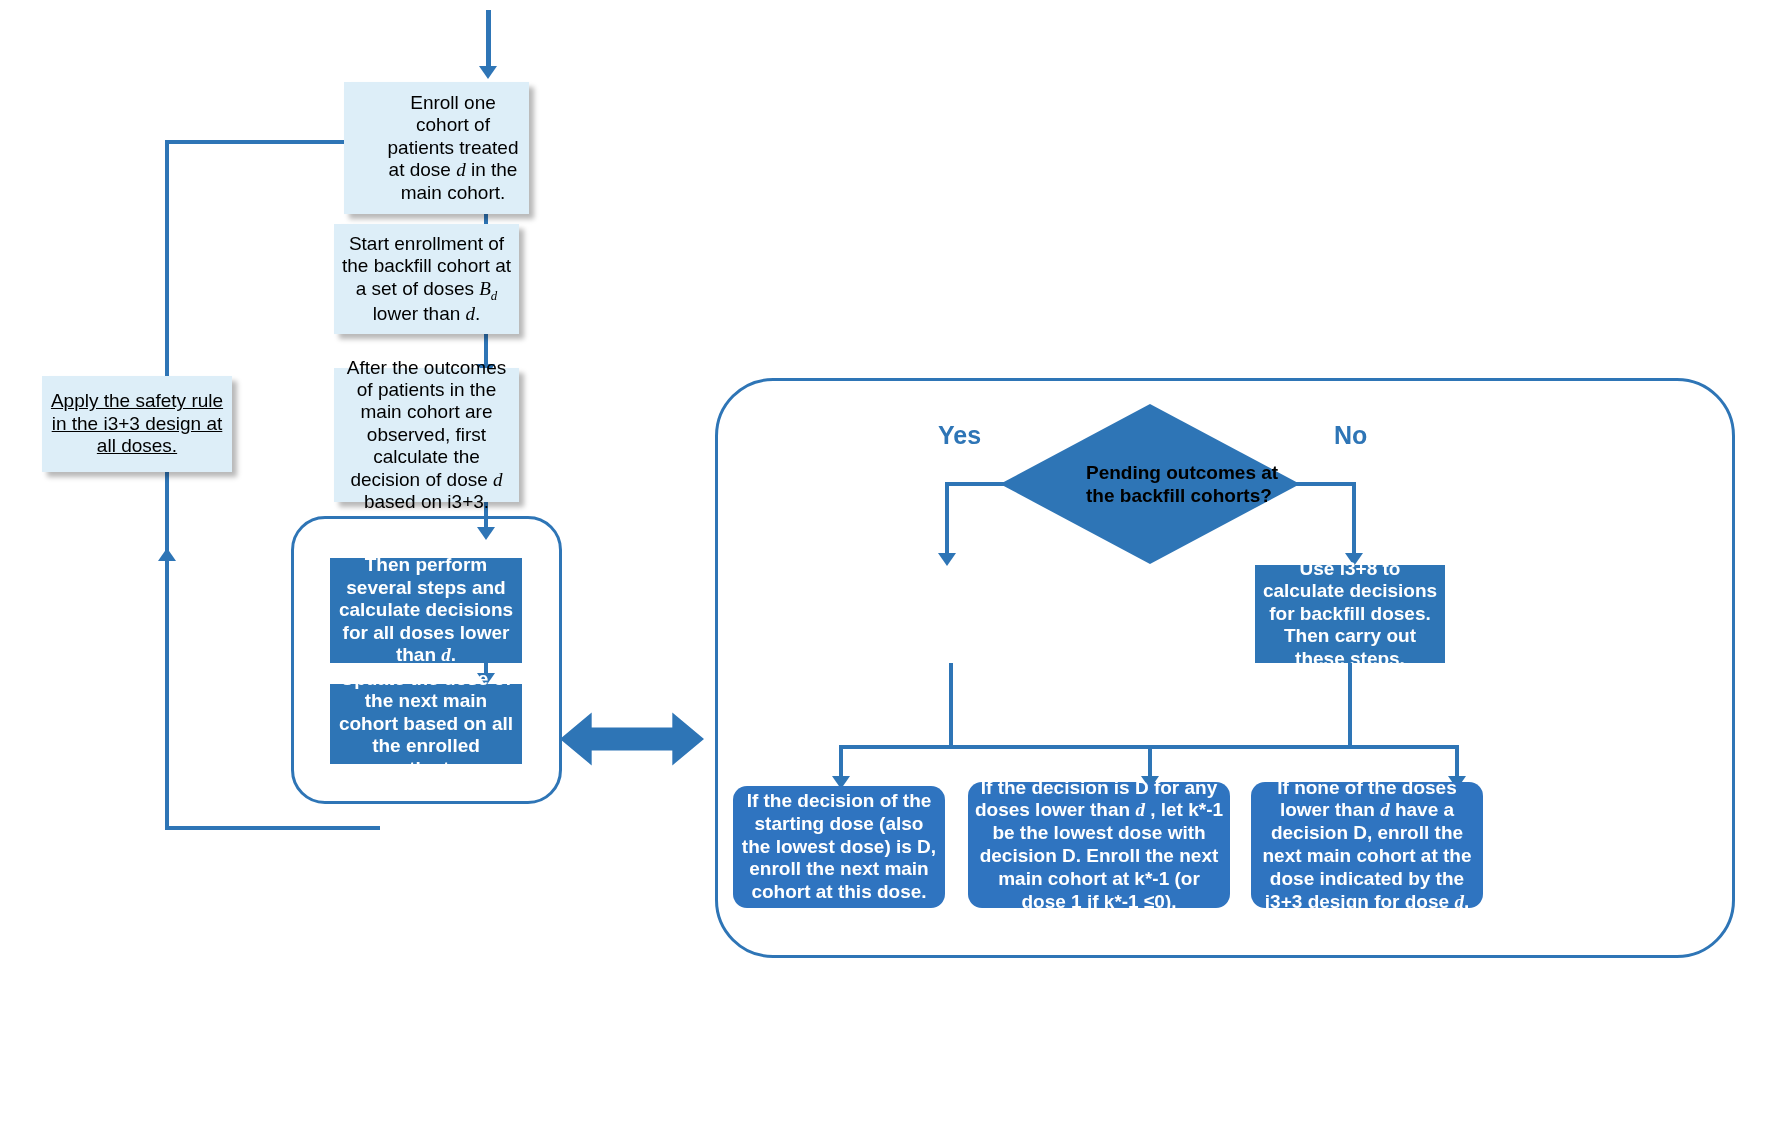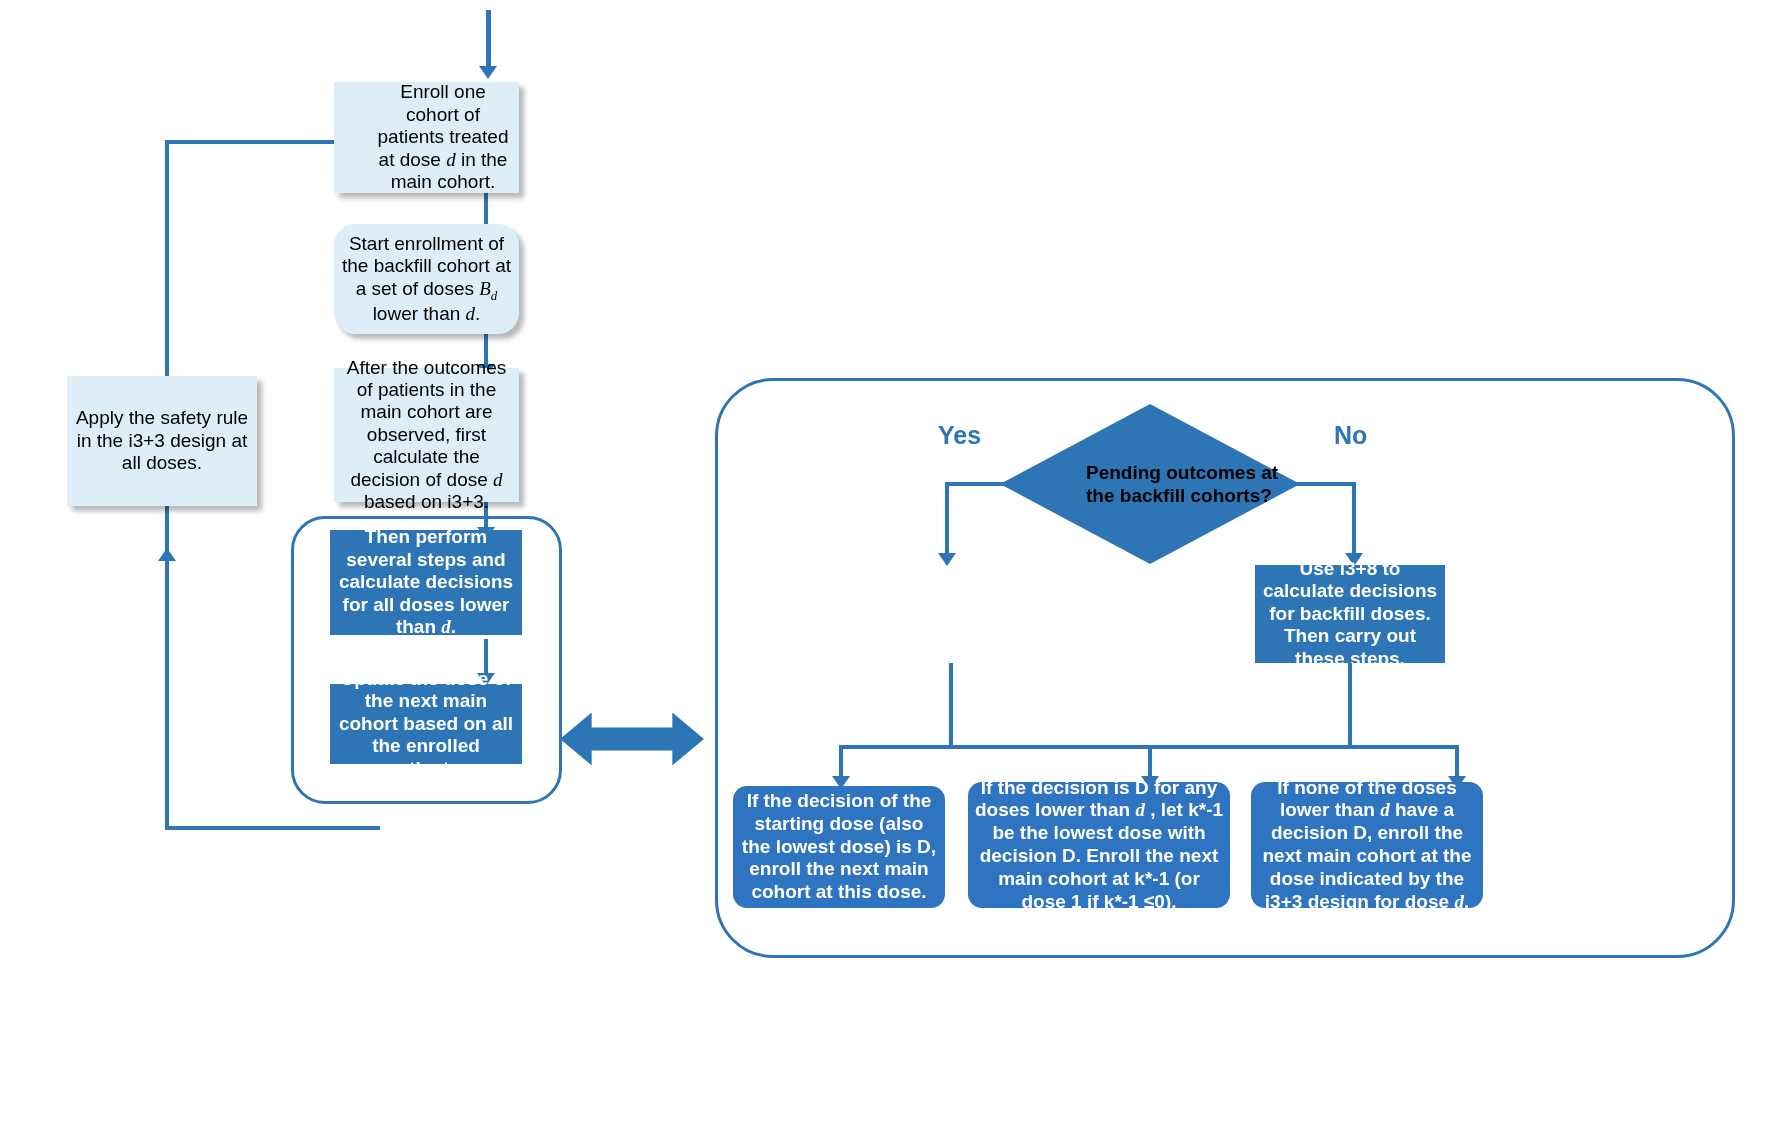--- a/index.html
+++ b/index.html
@@ -178,37 +178,37 @@
   <div class="arrow-down" style="left:477px; top:364px;"></div>
 
   <div class="ln ln-v" style="left:484px; top:502px; height:32px;"></div>
   <div class="arrow-down" style="left:477px; top:527px;"></div>
 
   <div class="ln ln-v" style="left:484px; top:639px; height:42px;"></div>
   <div class="arrow-down" style="left:477px; top:673px;"></div>
 
   <div class="container-outline" style="left:291px; top:516px; width:271px; height:288px;"></div>
 
-  <div class="node box-light" style="left:334px; top:82px; width:185px; height:111px;padding-left:33px;">
+  <div class="node box-light" style="left:344px; top:82px; width:185px; height:132px;padding-left:33px;">
     <div class="txt">Enroll one cohort of patients treated at dose <i class="mv">d</i> in the main cohort.</div>
   </div>
 
-  <div class="node box-light" style="left:334px; top:224px; width:185px; height:110px;border-radius:21px;">
+  <div class="node box-light" style="left:334px; top:224px; width:185px; height:110px;">
     <div class="txt">Start enrollment of the backfill cohort at a set of doses <span class="cal">B<sub>d</sub></span> lower than <i class="mv">d</i>.</div>
   </div>
 
   <div class="node box-light" style="left:334px; top:368px; width:185px; height:134px;">
     <div class="txt">After the outcomes of patients in the main cohort are observed, first calculate the decision of dose <i class="mv">d</i> based on i3+3.</div>
   </div>
 
-  <div class="node box-light" style="left:67px; top:376px; width:190px; height:130px;">
+  <div class="node box-light" style="left:42px; top:376px; width:190px; height:96px;text-decoration:underline;">
     <div class="txt">Apply the safety rule in the i3+3 design at all doses.</div>
   </div>
 
-  <div class="node box-blue" style="left:330px; top:530px; width:192px; height:105px;">
+  <div class="node box-blue" style="left:330px; top:558px; width:192px; height:105px;">
     <div class="txt">Then perform several steps and calculate decisions for all doses lower than <i class="mv">d</i>.</div>
   </div>
 
   <div class="node box-blue" style="left:330px; top:684px; width:192px; height:80px;">
     <div class="txt">Update the dose of the next main cohort based on all the enrolled patients.</div>
   </div>
 
   <div class="dbl-arrow" style="left:560px; top:709px; width:144px; height:60px;"></div>
 
   <div class="container-outline big" style="left:715px; top:378px; width:1020px; height:580px;"></div>

